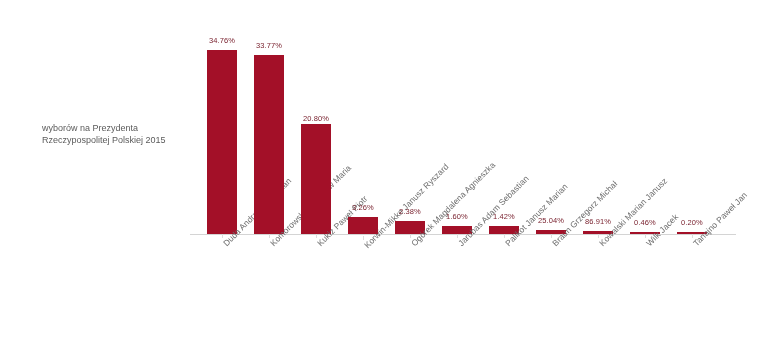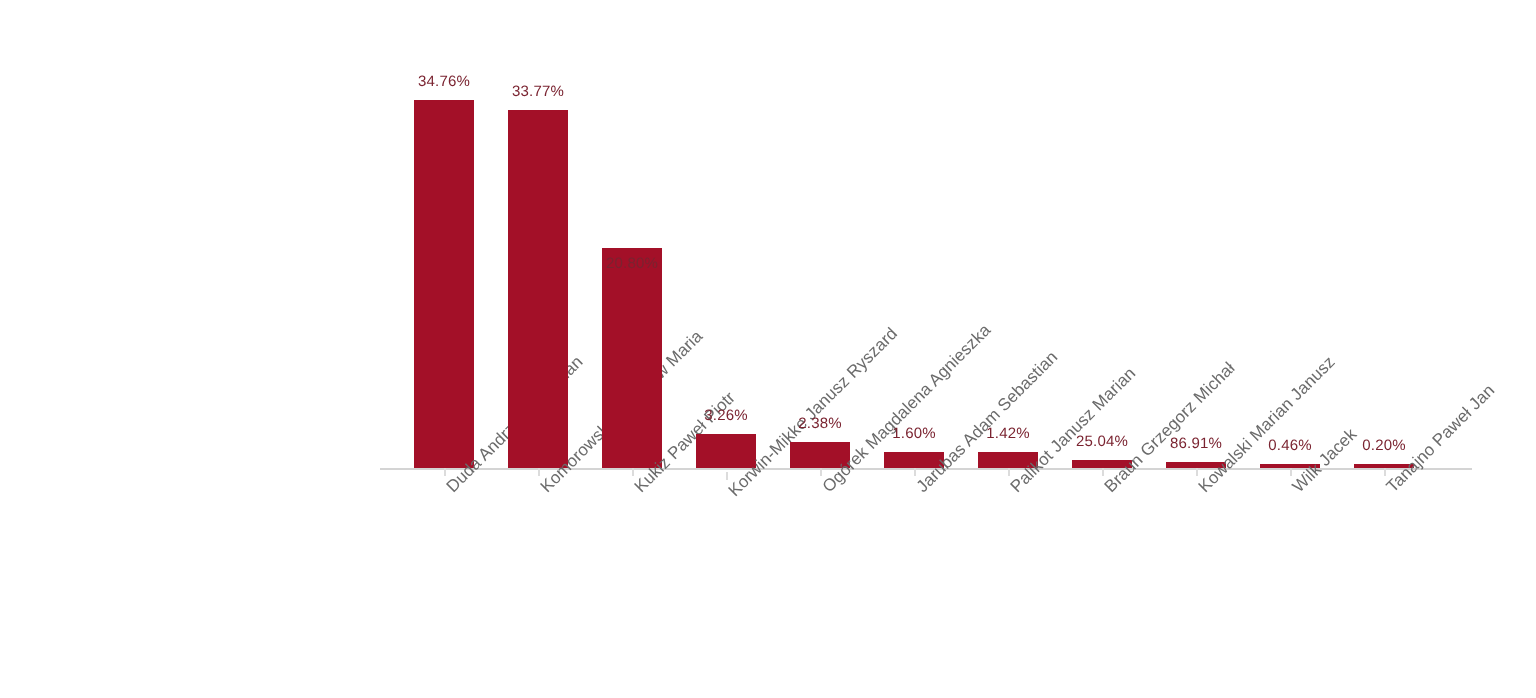--- a/index.html
+++ b/index.html
@@ -103,40 +103,42 @@
     height: 4px;
     background: #dcdcdc;
   }
 </style>
 </head>
 <body>
 
 <div id="page">
 
   <div id="title-block">
+    <div id="chart-subtitle">wyborów na Prezydenta
+Rzeczypospolitej Polskiej 2015</div>
   </div>
 
   <div id="plot">
     <div id="axis-line"></div>
     <div id="bars">
         <div class="bar-group" style="left: 17px; bottom: 139px; height: 184.421px;">
           <div class="bar" style="height: 184.421px; background: rgb(163, 16, 40);"></div>
           <div class="bar-value" style="bottom: 189.421px; color: rgb(122, 35, 48);">34.76%</div>
           <div class="tick" style="top: 184.421px;"></div>
           <div class="bar-label" style="color: rgb(107, 107, 107); top: 191.421px;">Duda Andrzej Sebastian</div>
         </div>
         <div class="bar-group" style="left: 64px; bottom: 139px; height: 179.169px;">
           <div class="bar" style="height: 179.169px; background: rgb(163, 16, 40);"></div>
           <div class="bar-value" style="bottom: 184.169px; color: rgb(122, 35, 48);">33.77%</div>
           <div class="tick" style="top: 179.169px;"></div>
           <div class="bar-label" style="color: rgb(107, 107, 107); top: 186.169px;">Komorowski Bronisław Maria</div>
         </div>
         <div class="bar-group" style="left: 111px; bottom: 139px; height: 110.356px;">
           <div class="bar" style="height: 110.356px; background: rgb(163, 16, 40);"></div>
-          <div class="bar-value" style="bottom: 98px; color: rgb(122, 35, 48);">20.80%</div>
+          <div class="bar-value" style="bottom: 111px; color: rgb(122, 35, 48);">20.80%</div>
           <div class="tick" style="top: 110.356px;"></div>
           <div class="bar-label" style="color: rgb(107, 107, 107); top: 117.356px;">Kukiz Paweł Piotr</div>
         </div>
         <div class="bar-group" style="left: 158px; bottom: 139px; height: 15px;">
           <div class="bar" style="height: 17.2961px; background: rgb(163, 16, 40);"></div>
           <div class="bar-value" style="bottom: 22.2961px; color: rgb(122, 35, 48);">3.26%</div>
           <div class="tick" style="top: 17.2961px;"></div>
           <div class="bar-label" style="color: rgb(107, 107, 107); top: 24.2961px;">Korwin-Mikke Janusz Ryszard</div>
         </div>
         <div class="bar-group" style="left: 205px; bottom: 139px; height: 12.6272px;">

